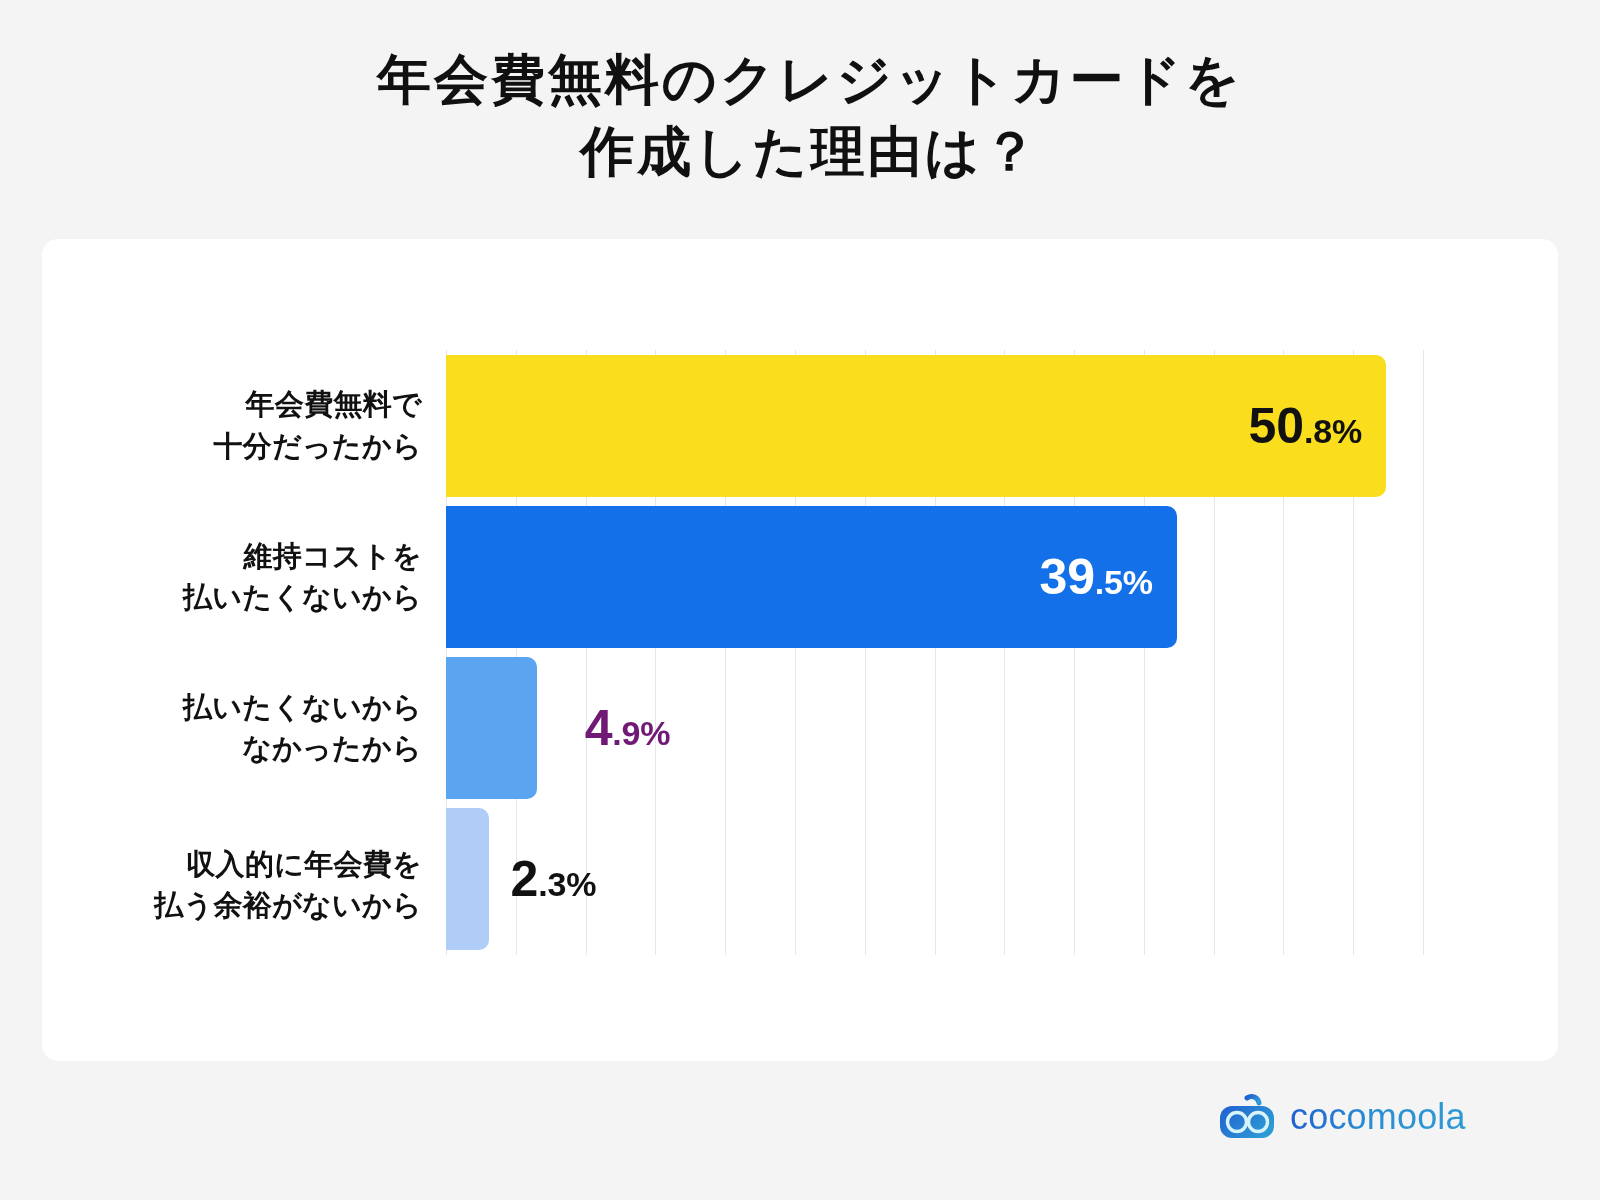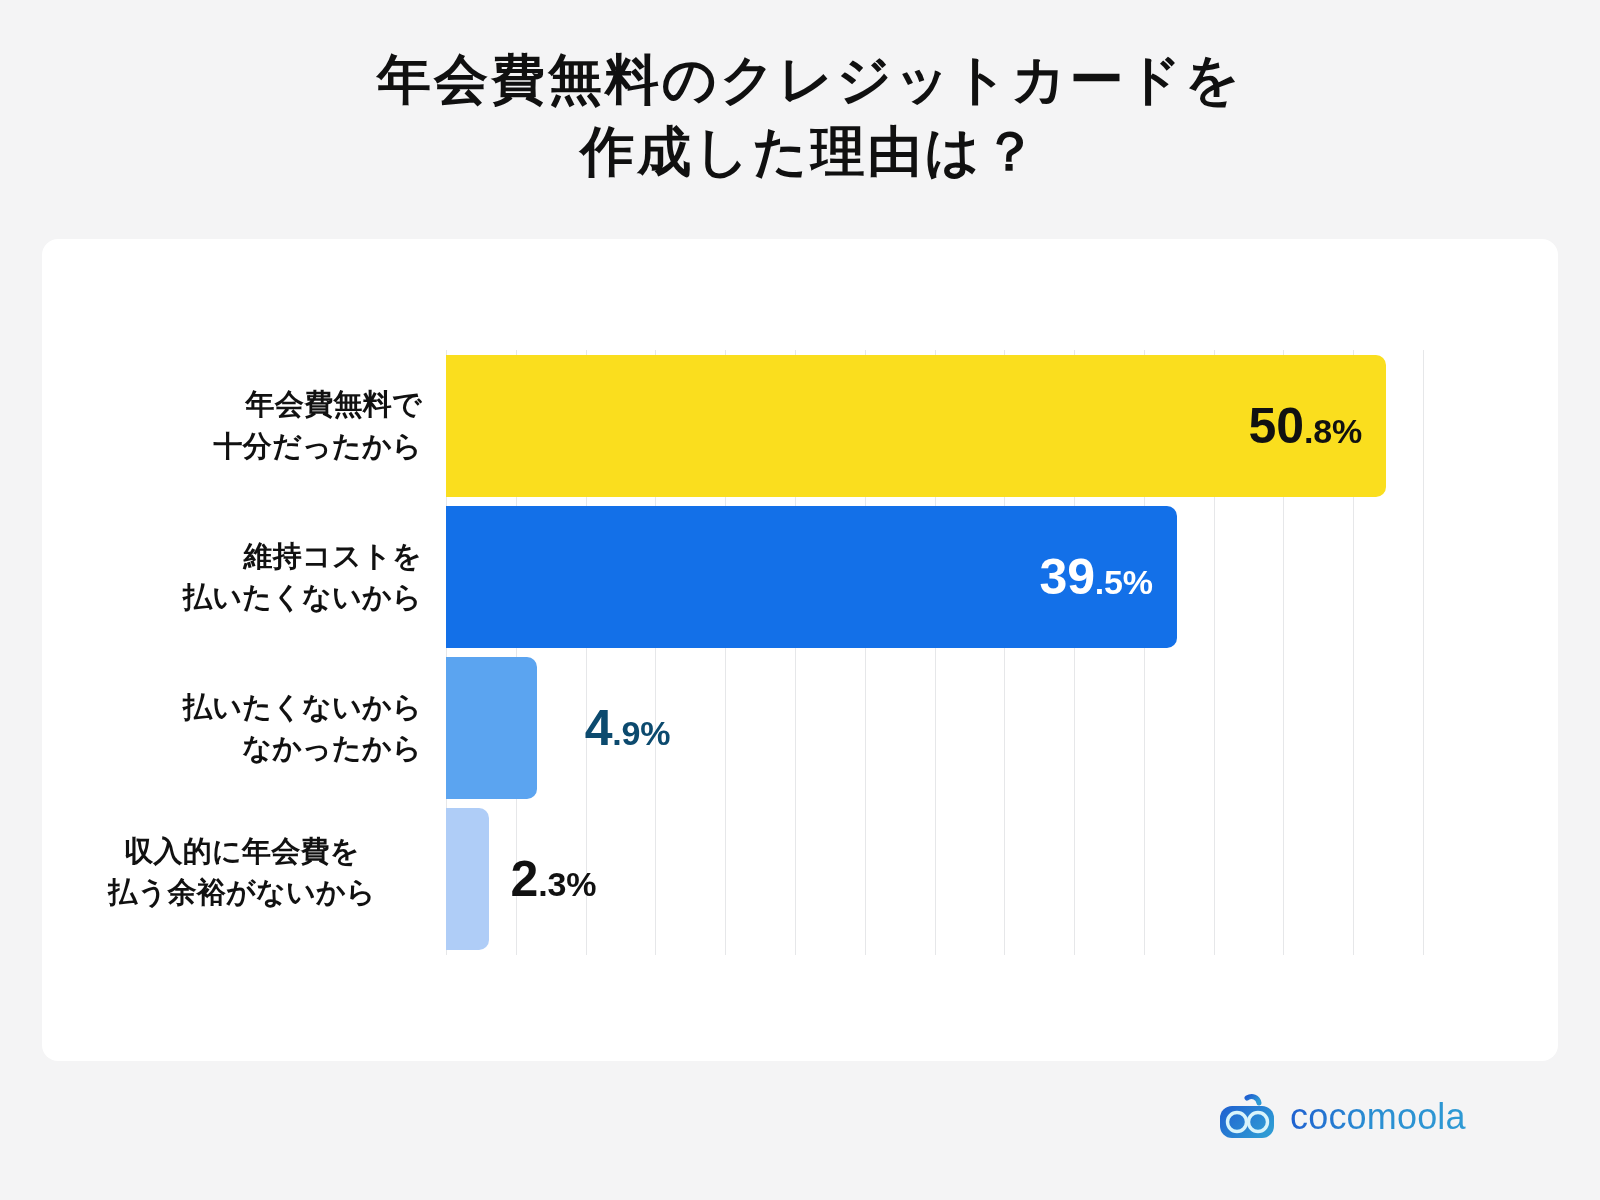--- a/index.html
+++ b/index.html
@@ -182,21 +182,21 @@
   <div class="card">
     <div class="chart">
 
       <div class="cat-labels">
           <div class="cat-label" style="top: 155.875px; height: 142px;">維持コストを
 払いたくないから</div>
           <div class="cat-label" style="top: 4.625px; height: 142px;">年会費無料で
 十分だったから</div>
           <div class="cat-label" style="top: 307.125px; height: 142px;">払いたくないから
 なかったから</div>
-          <div class="cat-label" style="top: 451px; height: 142px; text-align: center;">収入的に年会費を
+          <div class="cat-label" style="top: 464px; height: 142px;">収入的に年会費を
 払う余裕がないから</div>
         </div>
 
       <div class="plot">
         <div class="gridlines">
             <div class="gridline" style="left: 0px;"></div>
             <div class="gridline" style="left: 70px;"></div>
             <div class="gridline" style="left: 140px;"></div>
             <div class="gridline" style="left: 209px;"></div>
             <div class="gridline" style="left: 279px;"></div>
@@ -217,21 +217,21 @@
                 <div class="bar-value inside" style="color: rgb(17, 17, 17);"><span class="int">50</span><span class="dec">.8%</span></div>
               </div>
             </div>
             <div class="row" style="top: 155.875px; height: 142px;">
               <div class="bar" style="width: 730.9px; background: rgb(19, 112, 232);">
                 <div class="bar-value inside" style="color: rgb(255, 255, 255);"><span class="int">39</span><span class="dec">.5%</span></div>
               </div>
             </div>
             <div class="row" style="top: 307.125px; height: 142px;">
               <div class="bar" style="width: 90.6686px; background: rgb(91, 164, 240);">
-                <div class="bar-value outside" style="color: #0c4a6e; margin-left: 48px;"><span class="int">4</span><span class="dec">.9%</span></div>
+                <div class="bar-value outside" style="color: #701a75; margin-left: 48px;"><span class="int">4</span><span class="dec">.9%</span></div>
               </div>
             </div>
             <div class="row" style="top: 458.375px; height: 142px;">
               <div class="bar" style="width: 42.5587px; background: rgb(175, 205, 247);">
                 <div class="bar-value outside" style="color: rgb(17, 17, 17);"><span class="int">2</span><span class="dec">.3%</span></div>
               </div>
             </div>
           </div>
       </div>
 

